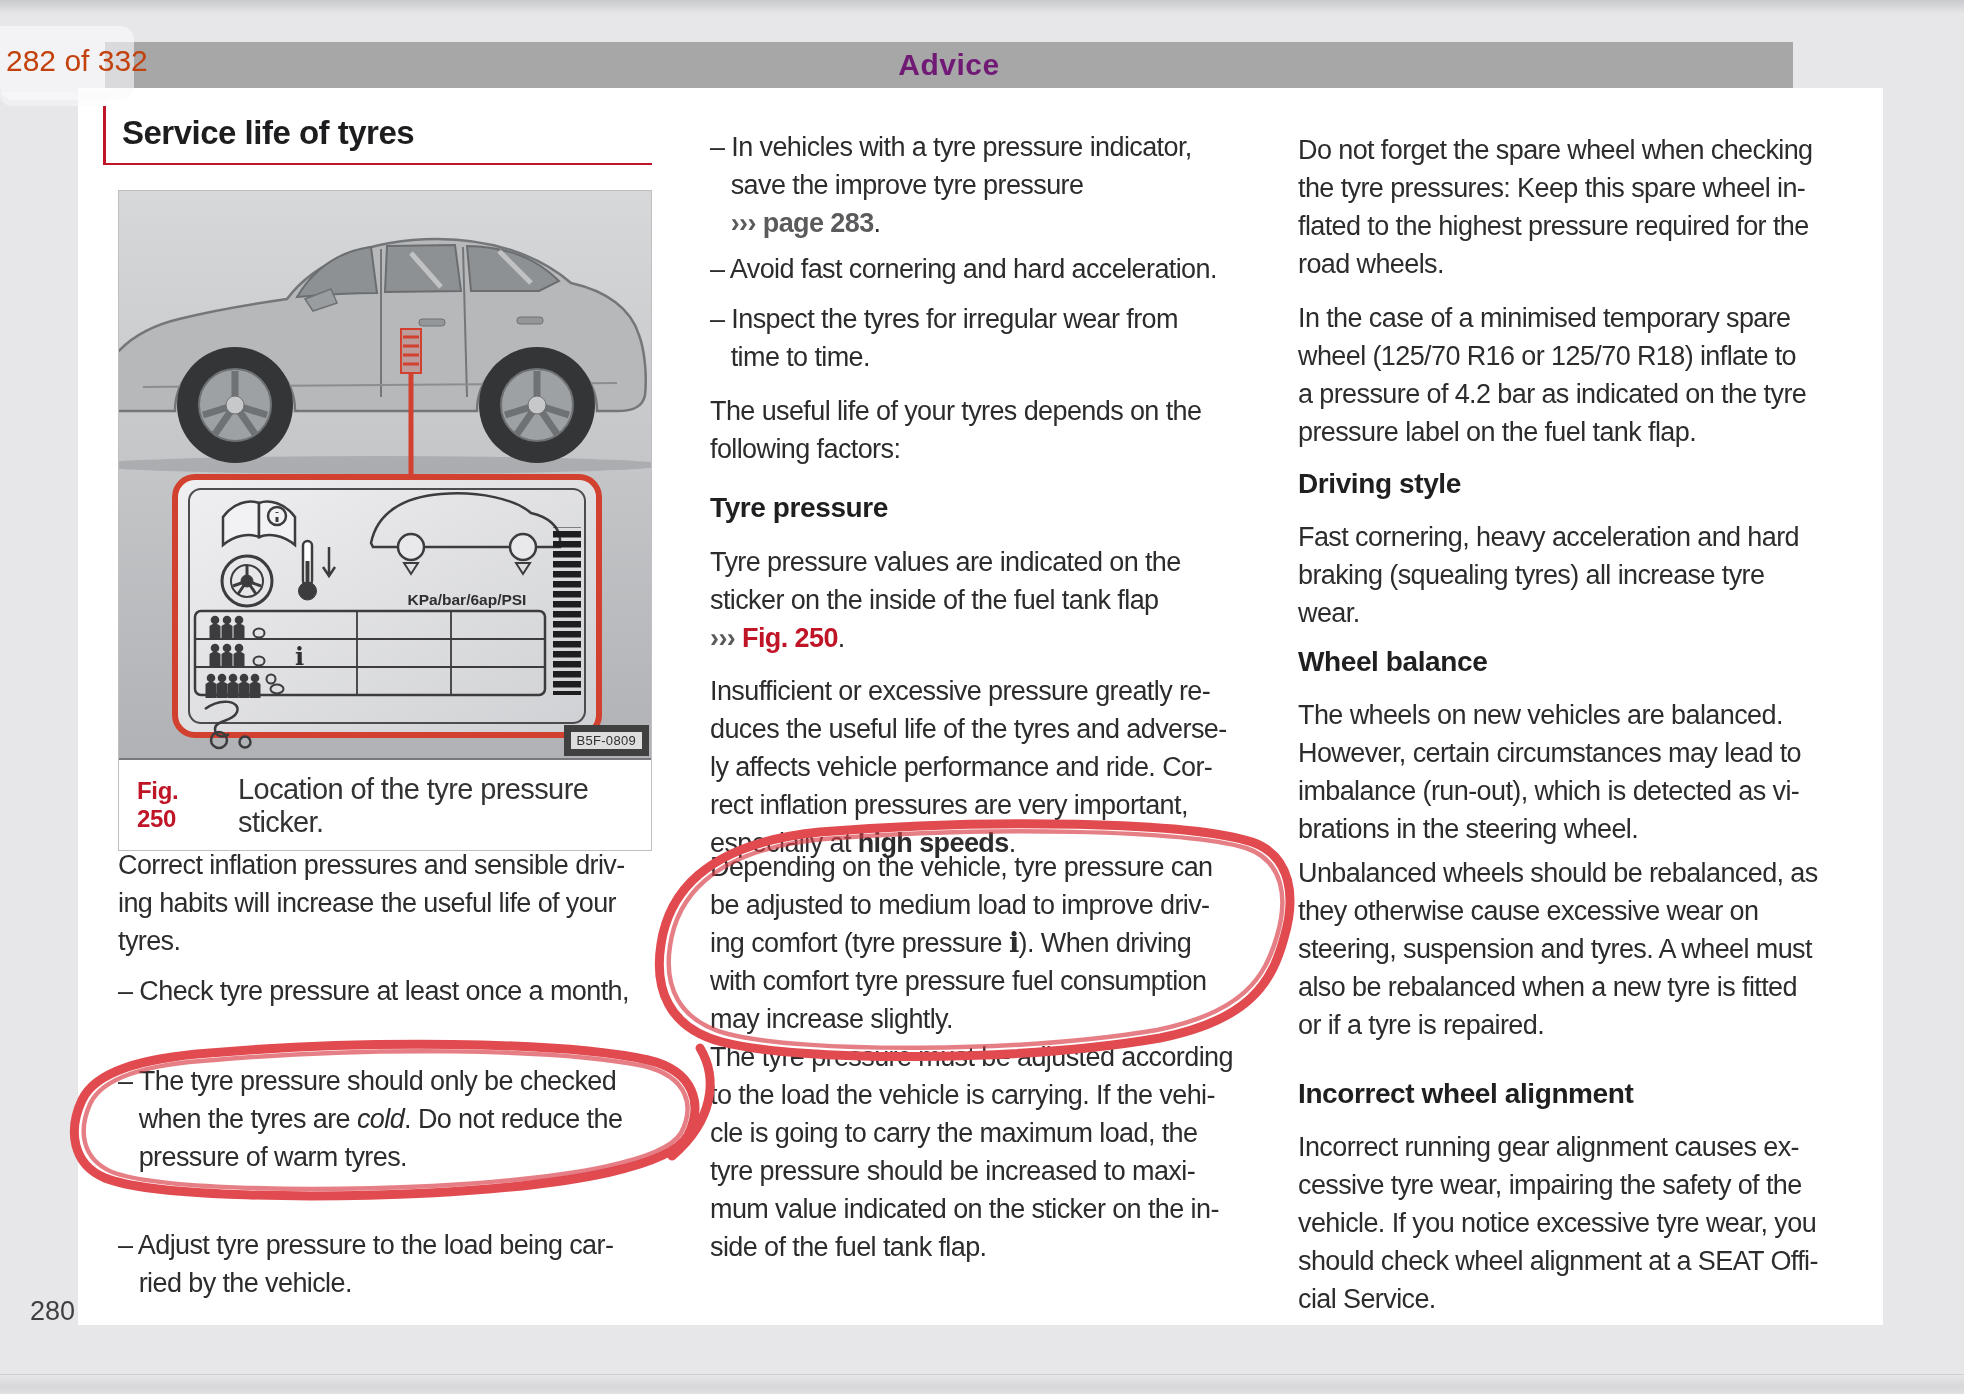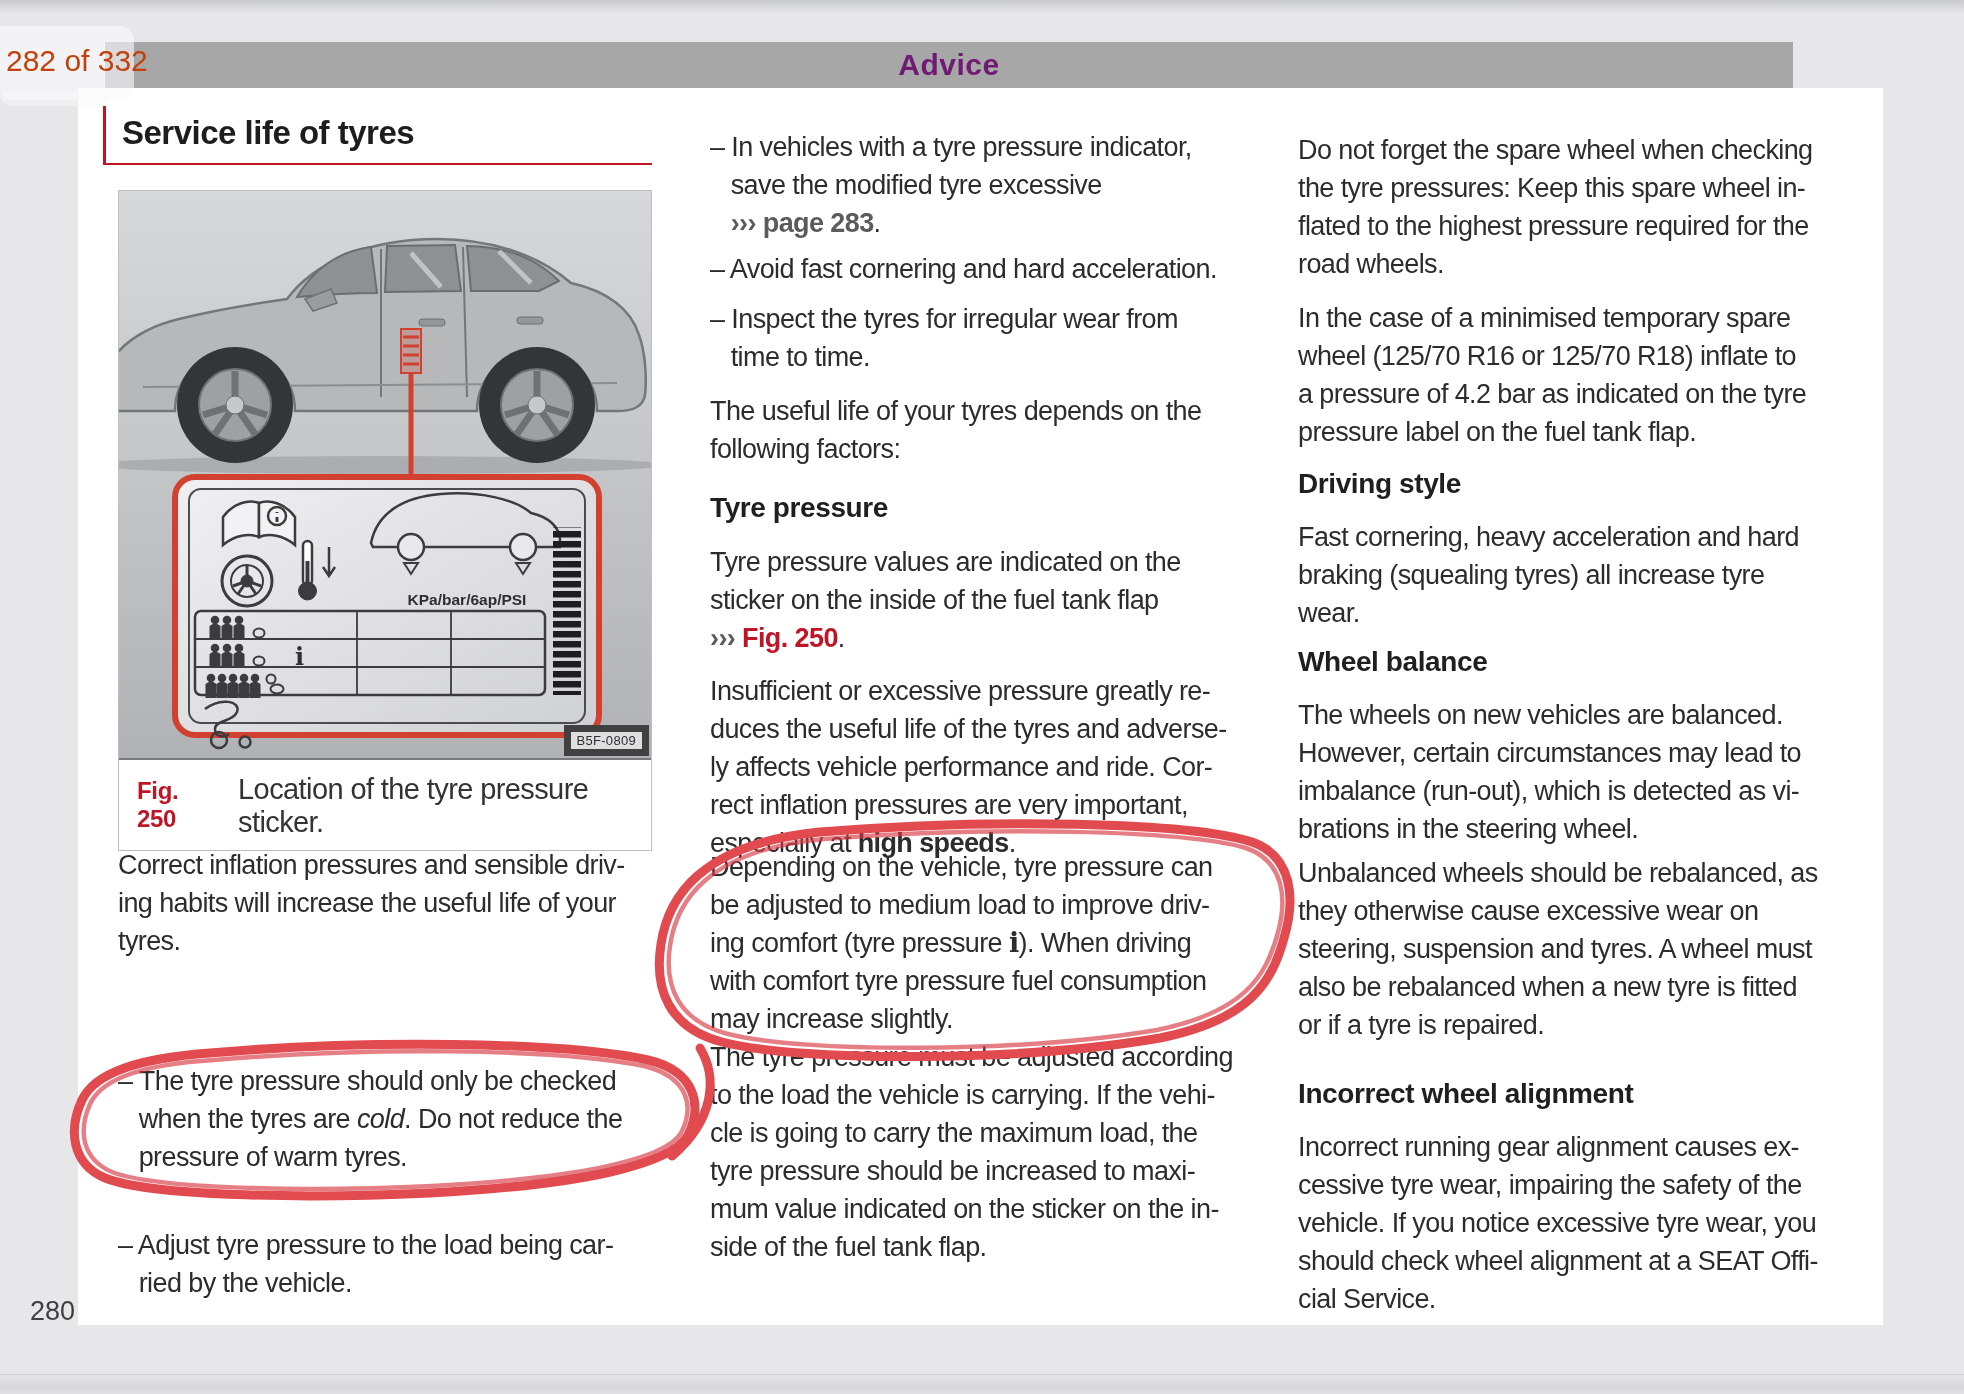--- a/index.html
+++ b/index.html
@@ -203,34 +203,35 @@
     <span class="figtext">Location of the tyre pressure sticker.</span>
   </div>
 </div>
 
 <div class="tb" style="left:118px;top:846px;">
     <div class="line"><span>Correct inflation pressures and sensible driv-</span></div>
     <div class="line"><span>ing habits will increase the useful life of your</span></div>
     <div class="line"><span>tyres.</span></div>
   </div>
 <div class="tb" style="left:118px;top:972px;">
+    <div class="line"><span>– Check tyre pressure at least once a month,</span></div>
   </div>
 <div class="tb" style="left:118px;top:1062px;">
     <div class="line"><span>– The tyre pressure should only be checked</span></div>
     <div class="line"><span>   when the tyres are </span><span class="seg-italic">cold</span><span>. Do not reduce the</span></div>
     <div class="line"><span>   pressure of warm tyres.</span></div>
   </div>
 <div class="tb" style="left:118px;top:1226px;">
     <div class="line"><span>– Adjust tyre pressure to the load being car-</span></div>
     <div class="line"><span>   ried by the vehicle.</span></div>
   </div>
 
 <div class="tb" style="left:710px;top:128px;">
     <div class="line"><span>– In vehicles with a tyre pressure indicator,</span></div>
-    <div class="line"><span>   save the modified tyre excessive</span></div>
+    <div class="line"><span>   save the improve tyre pressure</span></div>
     <div class="line"><span>   </span><span class="seg-graybold">››› page 283</span><span>.</span></div>
   </div>
 <div class="tb" style="left:710px;top:250px;">
     <div class="line"><span>– Avoid fast cornering and hard acceleration.</span></div>
   </div>
 <div class="tb" style="left:710px;top:300px;">
     <div class="line"><span>– Inspect the tyres for irregular wear from</span></div>
     <div class="line"><span>   time to time.</span></div>
   </div>
 <div class="tb" style="left:710px;top:392px;">

